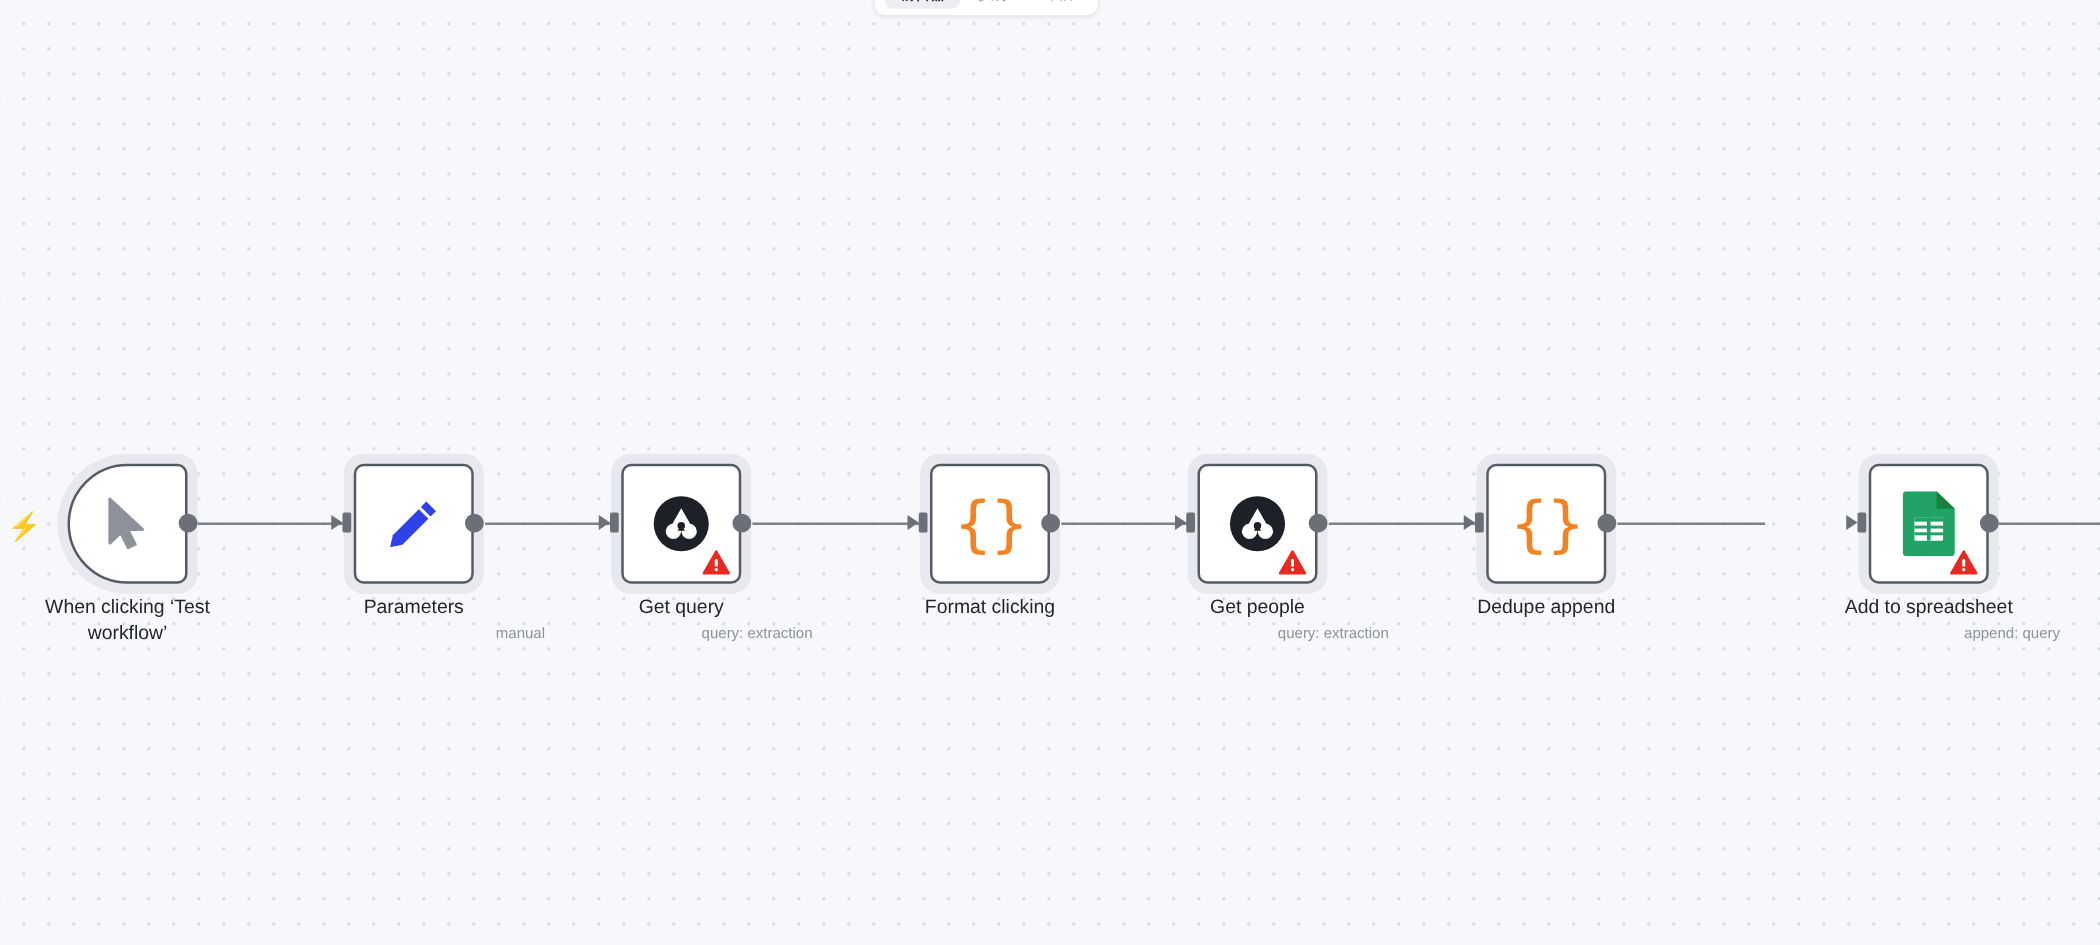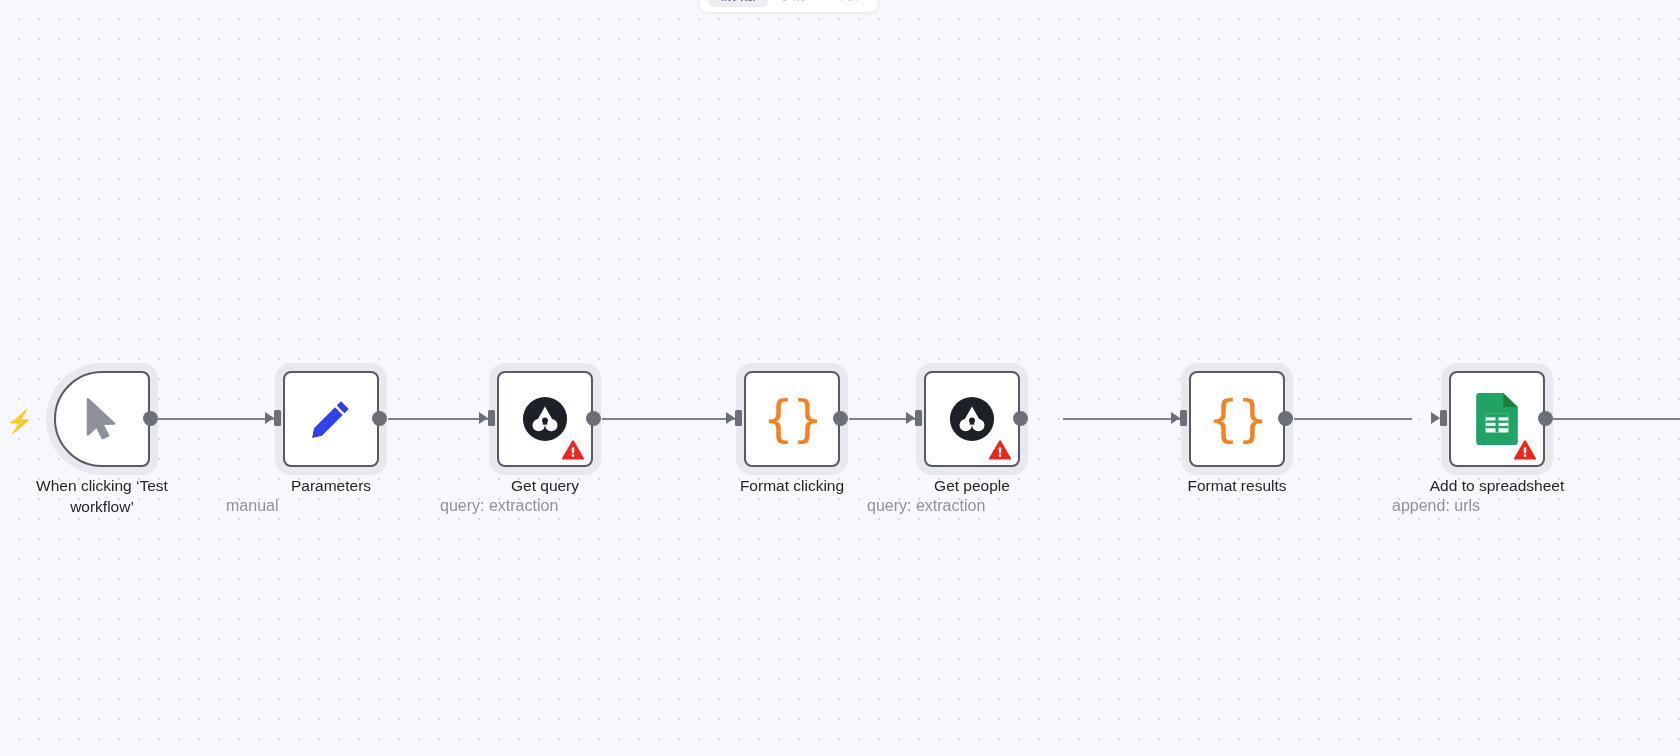--- a/index.html
+++ b/index.html
@@ -134,22 +134,22 @@
     font-size: 15.5px;
     line-height: 21px;
     color: #22262c;
     white-space: pre-line;
   }
   .node-subtitle {
     position: absolute;
     left: 50%;
     transform: translateX(-50%);
     width: 210px;
-    text-align: left;
-    font-size: 16px;
+    text-align: right;
+    font-size: 12px;
     line-height: 16px;
     color: #8d929a;
   }
 
   
   .icon-wrap {
     display: flex;
     align-items: center;
     justify-content: center;
     width: 100%;
@@ -279,21 +279,21 @@
             <span class="brace-icon">{}</span>
           </span>
         </div>
         <div class="node-caption">Format clicking</div>
         <span class="inport" style="left:-18px;top:36px">
           <span class="arrow"></span>
           <span class="bar"></span>
         </span>
         <span class="outport" style="left:89px;top:40px"></span>
       </div>
-      <div class="node" style="left: 924px; top: 371px;">
+      <div class="node" style="left: 958px; top: 371px;">
         <div class="node-halo"></div>
         <div class="node-box">
           <span class="icon-wrap">
             <svg class="apify-icon" viewBox="0 0 48 48" xmlns="http://www.w3.org/2000/svg">
               <circle cx="24" cy="24" r="23" fill="#1b2127"></circle>
               <path d="M24 11 L33.8 28.2 L14.2 28.2 Z" fill="#ffffff"></path>
               <circle cx="17.4" cy="30.4" r="6.4" fill="#ffffff"></circle>
               <circle cx="30.6" cy="30.4" r="6.4" fill="#ffffff"></circle>
               <circle cx="24" cy="25.6" r="3.1" fill="#1b2127"></circle>
               <path d="M21.0 29.8 L24 24.6 L27.0 29.8 Z" fill="#1b2127"></path>
@@ -313,49 +313,49 @@
         </span>
         <span class="outport" style="left:89px;top:40px"></span>
       </div>
       <div class="node" style="left: 1189px; top: 371px;">
         <div class="node-halo"></div>
         <div class="node-box">
           <span class="icon-wrap">
             <span class="brace-icon">{}</span>
           </span>
         </div>
-        <div class="node-caption">Format results</div>
-        <span class="inport" style="left:-18px;top:36px">
-          <span class="arrow"></span>
-          <span class="bar"></span>
-        </span>
-        <span class="outport" style="left:89px;top:40px"></span>
-      </div>
-      <div class="node" style="left: 1449px; top: 371px;">
+        <div class="node-caption">Dedupe append</div>
+        <span class="inport" style="left:-18px;top:36px">
+          <span class="arrow"></span>
+          <span class="bar"></span>
+        </span>
+        <span class="outport" style="left:89px;top:40px"></span>
+      </div>
+      <div class="node" style="left: 1495px; top: 371px;">
         <div class="node-halo"></div>
         <div class="node-box">
           <span class="icon-wrap">
             <svg class="sheets-icon" viewBox="0 0 40 50" xmlns="http://www.w3.org/2000/svg">
               <path d="M3 0 H26 L40 13.5 V47 A3 3 0 0 1 37 50 H3 A3 3 0 0 1 0 47 V3 A3 3 0 0 1 3 0 Z" fill="#21a366"></path>
               <path d="M26 0 L40 13.5 H26 Z" fill="#188038"></path>
               <rect x="9" y="20" width="22" height="18" rx="1" fill="#ffffff"></rect>
               <rect x="9" y="20" width="22" height="3.4" fill="#21a366"></rect>
               <rect x="18.6" y="20" width="2.8" height="18" fill="#21a366"></rect>
               <rect x="9" y="26.4" width="22" height="2.3" fill="#21a366"></rect>
               <rect x="9" y="31.6" width="22" height="2.3" fill="#21a366"></rect>
             </svg>
           </span>
           <span class="warn-badge"><svg viewBox="0 0 22 20" xmlns="http://www.w3.org/2000/svg">
               <path d="M11 1.2 L21 18.6 H1 Z" fill="#e8291f" stroke="#e8291f" stroke-width="2" stroke-linejoin="round"></path>
               <rect x="9.8" y="7.2" width="2.4" height="6.2" rx="1.1" fill="#ffffff"></rect>
               <circle cx="11" cy="15.7" r="1.35" fill="#ffffff"></circle>
             </svg></span>
         </div>
         <div class="node-caption">Add to spreadsheet</div>
-        <div class="node-subtitle" style="top:127px">append: urls</div>
+        <div class="node-subtitle" style="top:127px">append: query</div>
         <span class="inport" style="left:-18px;top:36px">
           <span class="arrow"></span>
           <span class="bar"></span>
         </span>
         <span class="outport" style="left:89px;top:40px"></span>
       </div>
     </div>
 
 </div>
 

